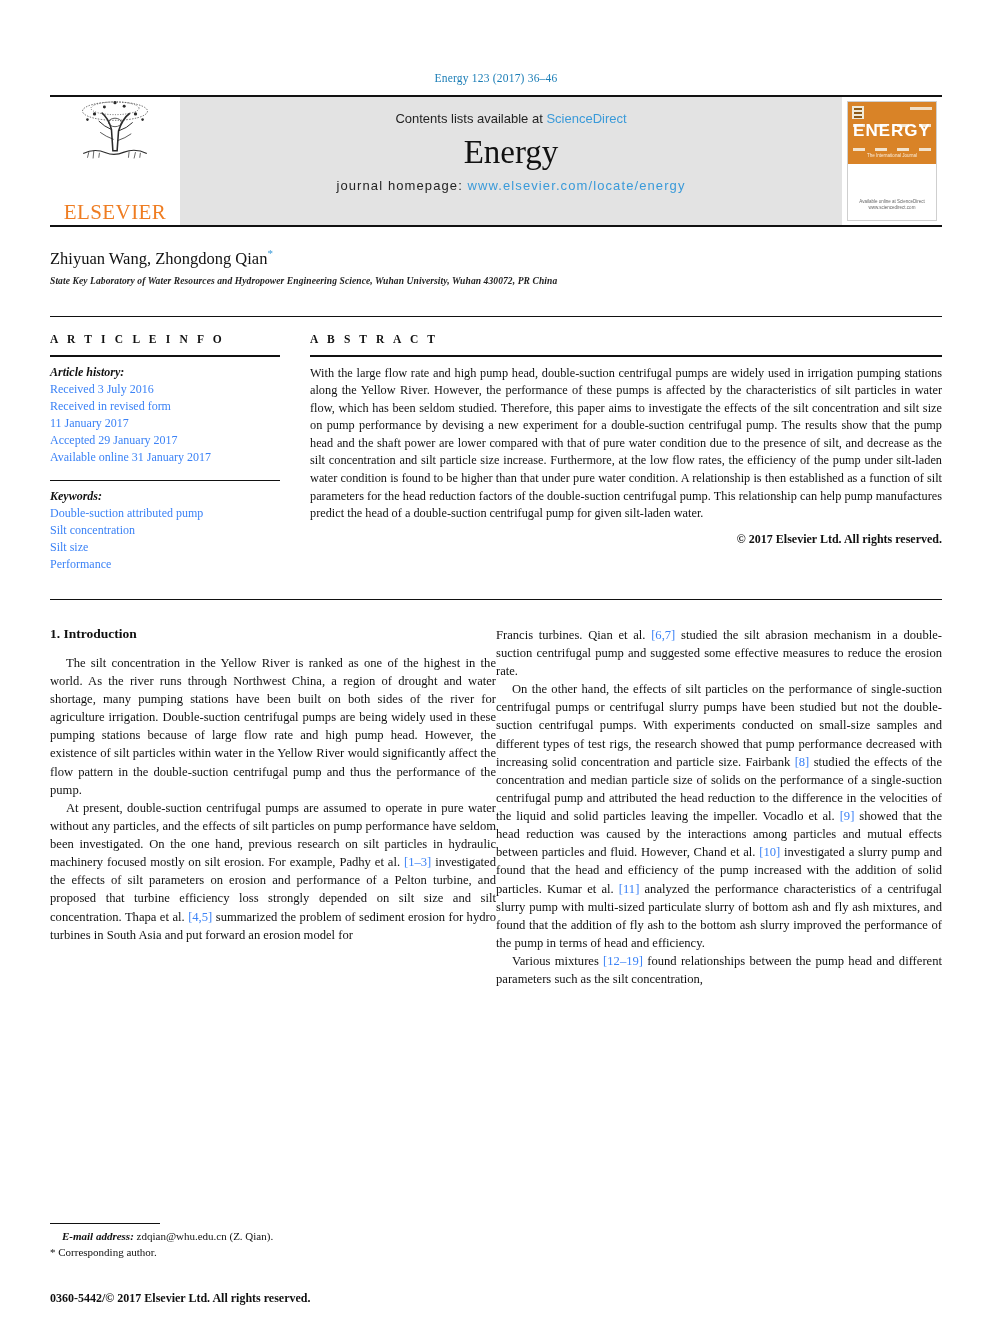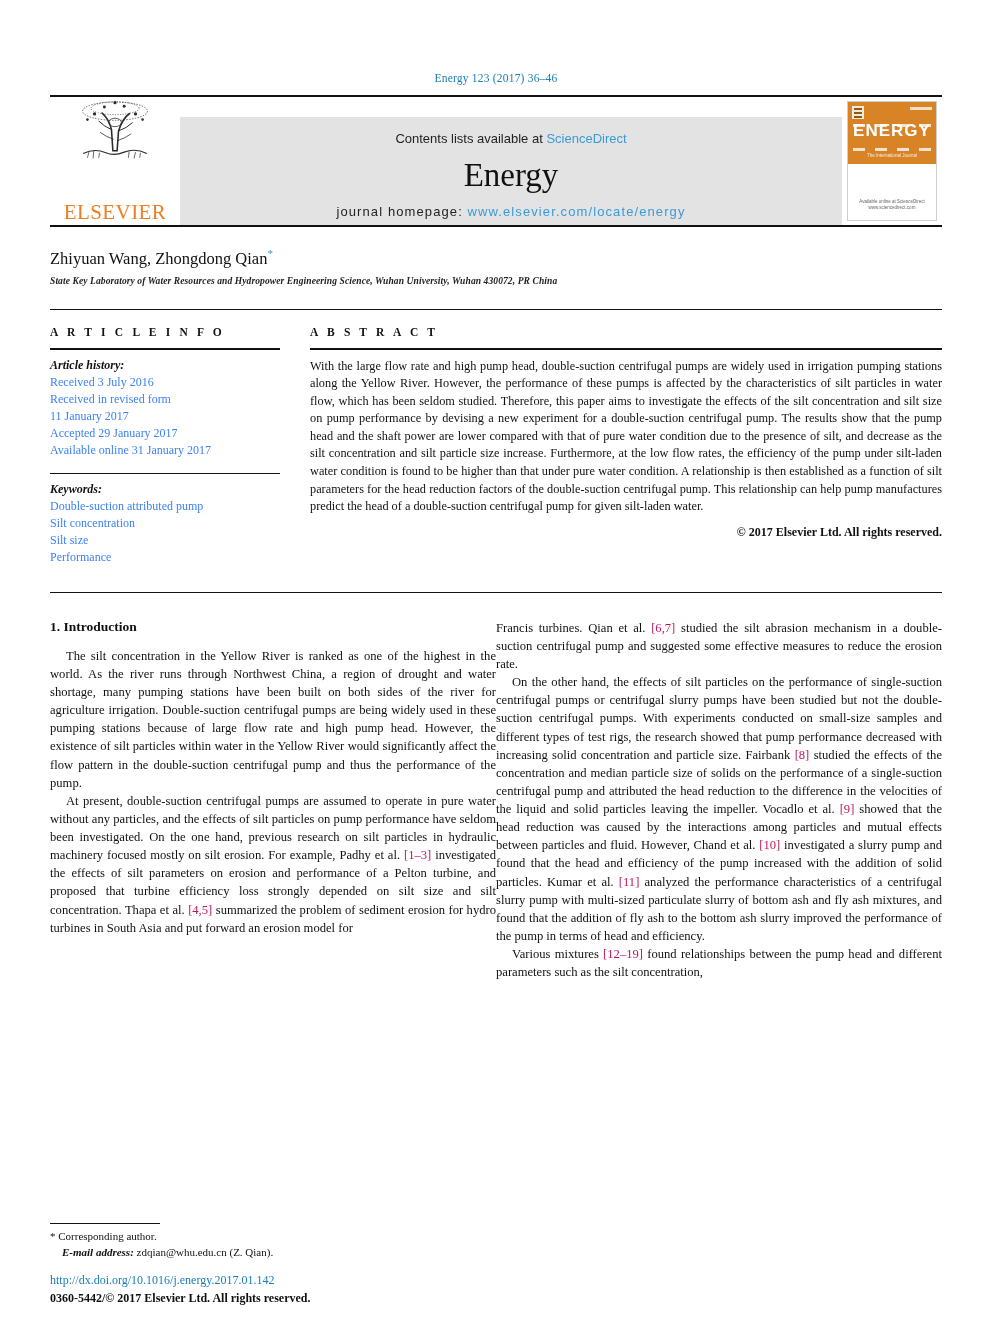--- a/index.html
+++ b/index.html
@@ -63,23 +63,22 @@
     line-height: 1;
     margin-top: 1px;
   }
   .banner {
     flex: 1 1 auto;
     background: #e3e3e3;
     display: flex;
     flex-direction: column;
     justify-content: space-between;
     align-items: center;
-    padding: 14px 0 6px 0;
+    padding: 14px 0 32px 0;
     box-sizing: border-box;
-    margin-top: 20px;
   }
   .banner-top {
     font-family: "Liberation Sans", sans-serif;
     font-size: 13px;
     color: #232323;
   }
   .banner-top .sd-link { color: #3a9ad9; }
   .banner-journal {
     font-family: "Liberation Serif", serif;
     font-size: 33px;
@@ -197,21 +196,21 @@
     font-family: "Liberation Serif", serif;
     font-style: italic;
     font-weight: bold;
     font-size: 9.5px;
     color: #222;
     letter-spacing: .1px;
   }
 
   
   .info-abstract {
-    margin: 23px 50px 0 50px;
+    margin: 30px 50px 0 50px;
     border-top: 1.5px solid #111;
     padding-top: 16px;
     display: flex;
     gap: 30px;
   }
   .col-info { flex: 0 0 230px; }
   .col-abstract { flex: 1 1 auto; }
 
   .sec-label {
     font-family: "Liberation Serif", serif;
@@ -274,21 +273,21 @@
   .para {
     font-family: "Liberation Serif", serif;
     font-size: 12.6px;
     line-height: 1.44;
     text-align: justify;
     color: #111;
     margin: 0;
     text-indent: 16px;
   }
   .para.cont { text-indent: 0; }
-  .cite { color: #be185d; }
+  .cite { color: #3b82f6; }
 
   
   .footnote {
     position: absolute;
     left: 50px;
     bottom: 62px;
     width: 420px;
   }
   .fn-rule {
     width: 110px;
@@ -444,29 +443,28 @@
     </div>
     <div class="col">
       <p class="para cont"><span>Francis turbines. Qian et al. </span><span class="cite">[6,7]</span><span> studied the silt abrasion mechanism in a double-suction centrifugal pump and suggested some effective measures to reduce the erosion rate.</span></p>
       <p class="para"><span>On the other hand, the effects of silt particles on the performance of single-suction centrifugal pumps or centrifugal slurry pumps have been studied but not the double-suction centrifugal pumps. With experiments conducted on small-size samples and different types of test rigs, the research showed that pump performance decreased with increasing solid concentration and particle size. Fairbank </span><span class="cite">[8]</span><span> studied the effects of the concentration and median particle size of solids on the performance of a single-suction centrifugal pump and attributed the head reduction to the difference in the velocities of the liquid and solid particles leaving the impeller. Vocadlo et al. </span><span class="cite">[9]</span><span> showed that the head reduction was caused by the interactions among particles and mutual effects between particles and fluid. However, Chand et al. </span><span class="cite">[10]</span><span> investigated a slurry pump and found that the head and efficiency of the pump increased with the addition of solid particles. Kumar et al. </span><span class="cite">[11]</span><span> analyzed the performance characteristics of a centrifugal slurry pump with multi-sized particulate slurry of bottom ash and fly ash mixtures, and found that the addition of fly ash to the bottom ash slurry improved the performance of the pump in terms of head and efficiency.</span></p>
       <p class="para"><span>Various mixtures </span><span class="cite">[12–19]</span><span> found relationships between the pump head and different parameters such as the silt concentration,</span></p>
     </div>
   </div>
 
   <div class="footnote">
     <div class="fn-rule"></div>
-    <div class="fn-line">
-      <span>*</span>
-      <span>Corresponding author.</span>
-    </div>
     <div class="fn-line" style="padding-left:12px">
       <span class="ital">E-mail address:</span>
       <span class="mail">zdqian@whu.edu.cn</span>
       <span>(Z. Qian).</span>
     </div>
+    <div class="fn-line">
+      <span>*</span>
+      <span>Corresponding author.</span>
+    </div>
   </div>
 
   <div class="footer-block">
-    <div class="doi">http://dx.doi.org/10.1016/j.energy.2017.01.142</div>
     <div class="issn">0360-5442/© 2017 Elsevier Ltd. All rights reserved.</div>
   </div>
 
 </div>
 
 </body></html>

